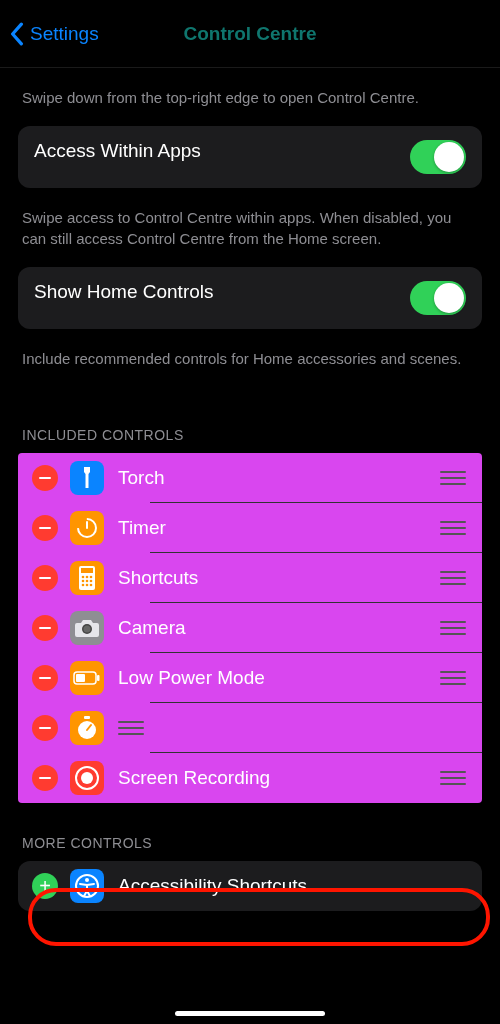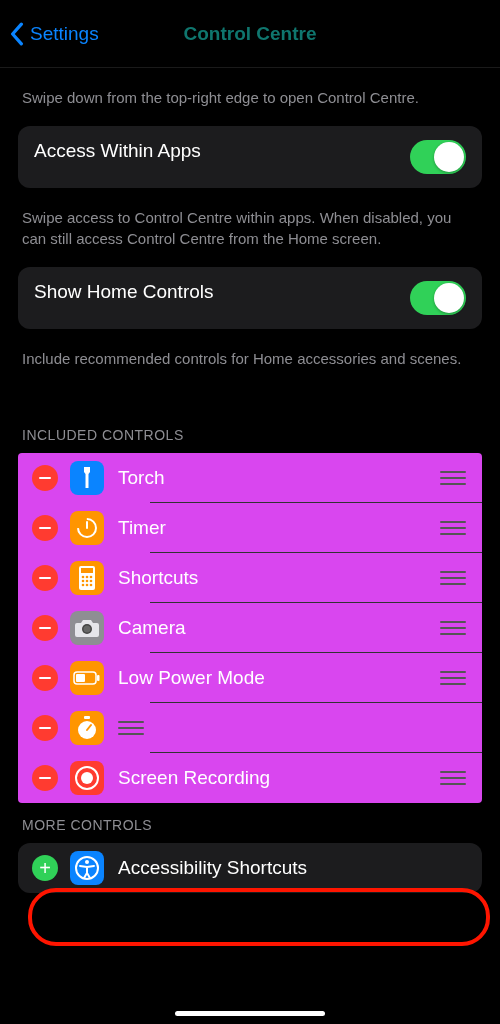--- a/index.html
+++ b/index.html
@@ -154,21 +154,21 @@
     .home-indicator {
       position: absolute;
       bottom: 8px;
       left: 50%;
       transform: translateX(-50%);
       width: 150px;
       height: 5px;
       background: #fff;
       border-radius: 3px;
     }
-    .more-section .section-header { padding-top: 14px; }
+    .more-section .section-header { padding-top: 32px; }
     .more-list {
       background: #1c1c1e;
       border-radius: 12px;
       overflow: hidden;
     }
   </style>
 </head>
 <body>
 
 <div class="navbar">

